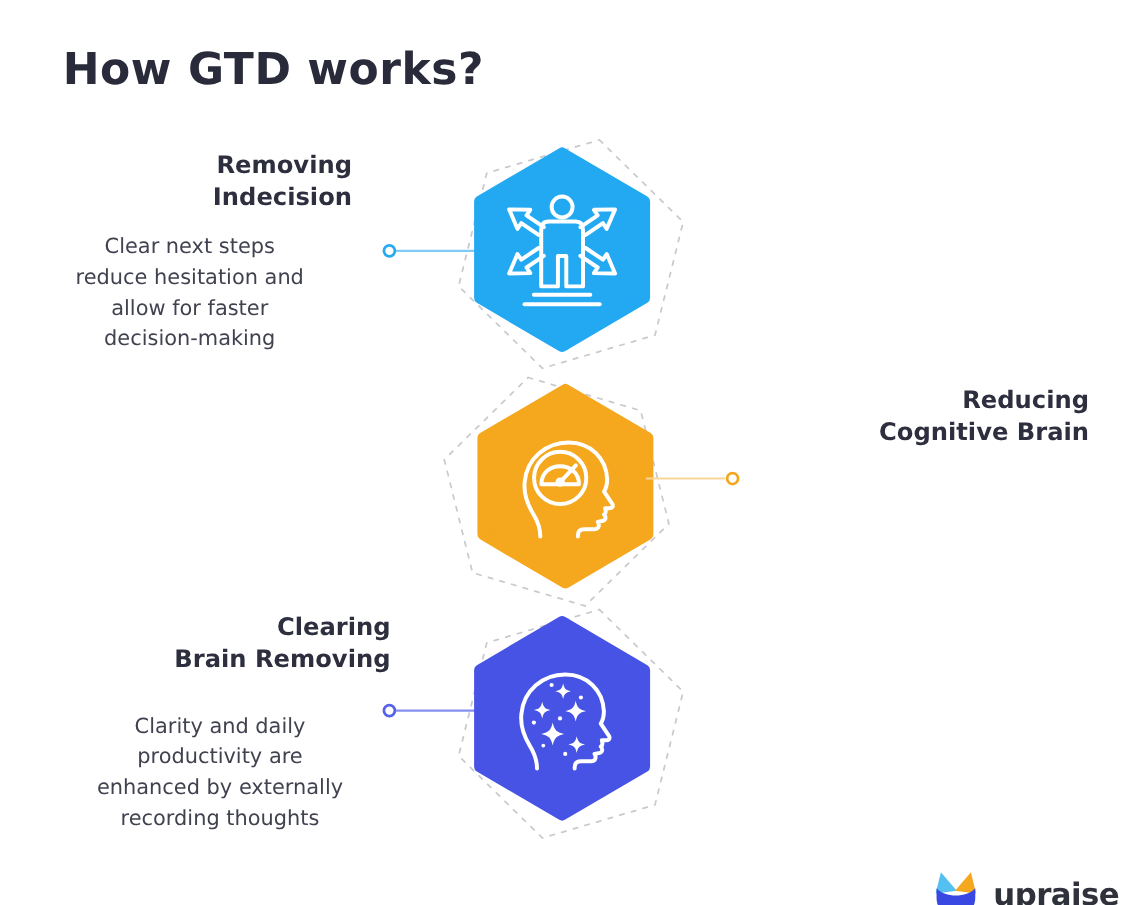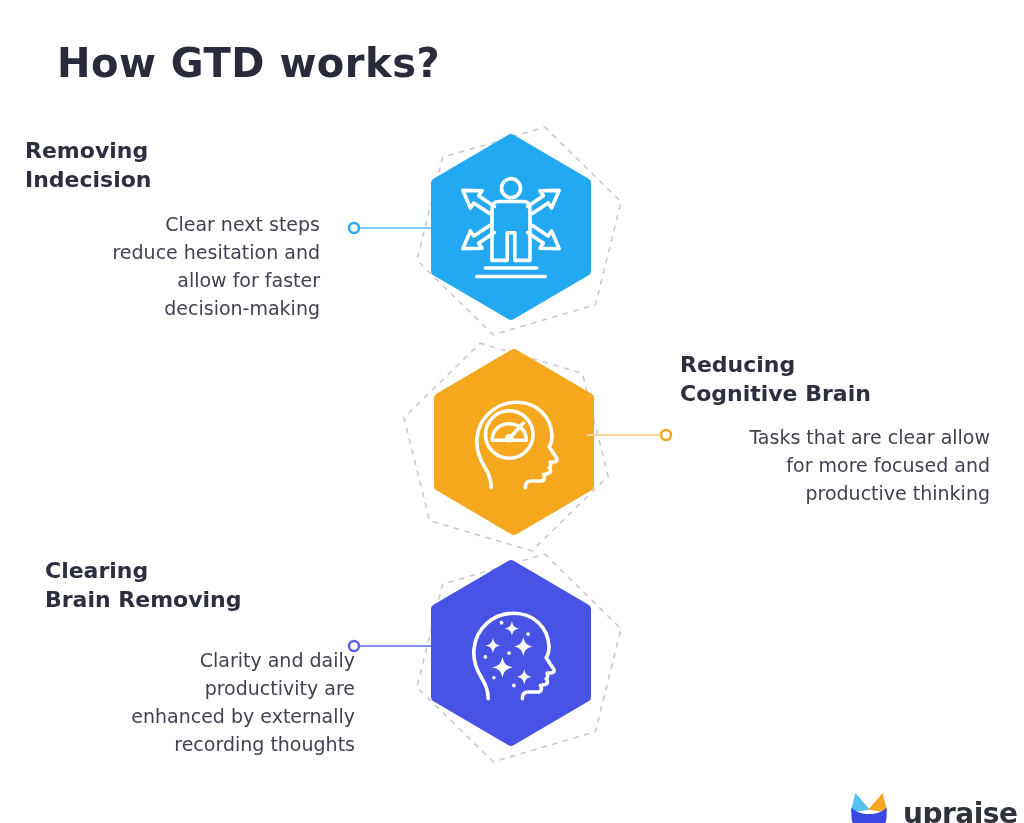--- a/index.html
+++ b/index.html
@@ -15,30 +15,30 @@
   .page-title {
     position: absolute;
     left: 57px; top: 40px;
     font-size: 40px;
     font-weight: 800;
     letter-spacing: 0.5px;
     color: #292b3a;
   }
   .sec-heading {
     position: absolute;
-    text-align: left;
+    text-align: right;
     white-space: pre-line;
     font-size: 22px;
     font-weight: 700;
     line-height: 29px;
     color: #2d2f3e;
   }
   .sec-body {
     position: absolute;
-    text-align: right;
+    text-align: center;
     white-space: pre-line;
     font-size: 19px;
     font-weight: 400;
     line-height: 28px;
     color: #404250;
   }
   .hex-svg, .conn-svg { position: absolute; display: block; }
   .logo {
     position: absolute;
     left: 845px; top: 749px;
@@ -116,23 +116,20 @@
     </g>
   </svg>
 
   <svg class="conn-svg" style="left:587px; top:428px;" width="86" height="14" viewBox="0 0 86 14">
     <line x1="0" y1="7" x2="72" y2="7" stroke-width="2" stroke="#f8d59b"></line>
     <circle cx="79" cy="7" r="5" fill="none" stroke-width="2.5" stroke="#f2a71f"></circle>
   </svg>
 
   <div class="sec-heading" style="left:680px; top:350px; width:310px;">Reducing
 Cognitive Brain</div>
-  <div class="sec-body" style="left:680px; top:423px; width:310px;">Tasks that are clear allow
-for more focused and
-productive thinking</div>
 
   <div class="sec-heading" style="left:45px; top:556px; width:310px;">Clearing
 Brain Removing</div>
   <div class="sec-body" style="left:45px; top:646px; width:310px;">Clarity and daily
 productivity are
 enhanced by externally
 recording thoughts</div>
 
   <svg class="conn-svg" style="left:347px; top:639px;" width="96" height="14" viewBox="0 0 96 14">
     <circle cx="7" cy="7" r="5" fill="none" stroke-width="2.5" stroke="#5663e8"></circle>

